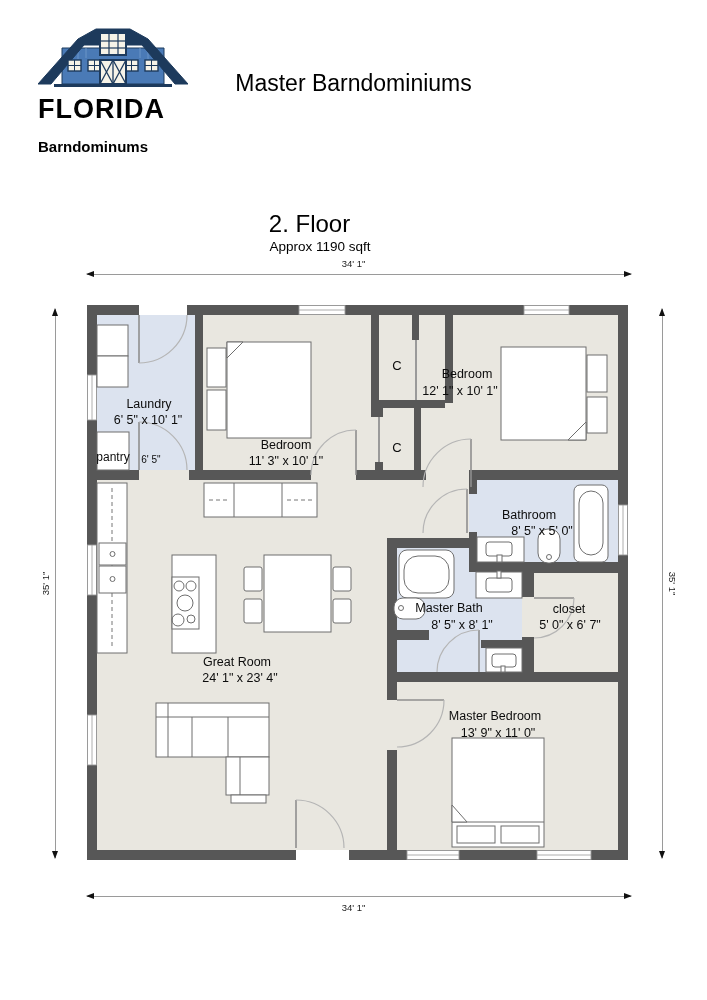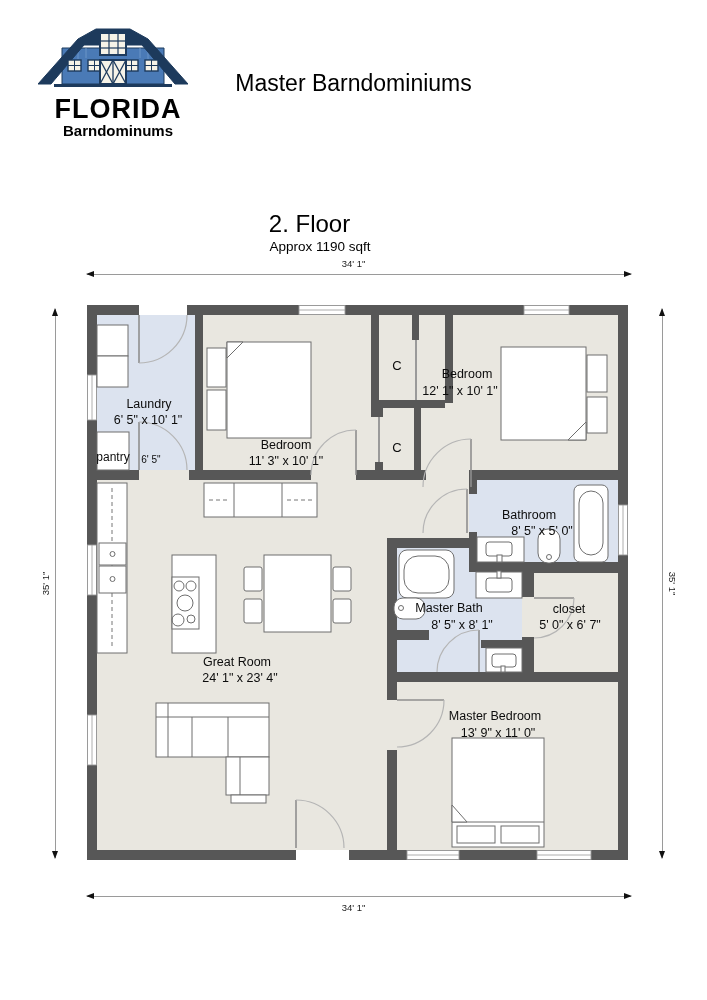--- a/index.html
+++ b/index.html
@@ -1,22 +1,22 @@
 <!DOCTYPE html>
 <html><head>
 <meta charset="utf-8">
 <style>
   html,body{margin:0;padding:0;background:#fff;}
   .page{position:relative;width:707px;height:1000px;background:#ffffff;overflow:hidden;
         font-family:"Liberation Sans","DejaVu Sans",sans-serif;color:#111;}
   .abs{position:absolute;}
   
-  .logo{left:38px;top:26px;width:160px;text-align:center;}
+  .logo{left:38px;top:26px;width:160px;text-align:left;}
   .logo-brand{font-weight:bold;font-size:27px;letter-spacing:1px;color:#000;line-height:1;margin-top:-2px;}
-  .logo-sub{font-weight:bold;font-size:15px;color:#000;line-height:1.1;}
+  .logo-sub{font-weight:bold;font-size:15px;color:#000;line-height:1.1;margin-top:16px;}
   .main-title{left:0;top:70px;width:707px;text-align:center;font-size:23px;color:#000;}
   .size-title{left:0;top:132px;width:707px;text-align:center;font-size:22px;color:#000;}
   .floor-title{left:0;top:210px;width:619px;text-align:center;font-size:24px;color:#000;}
   .area-title{left:0;top:239px;width:640px;text-align:center;font-size:13.5px;color:#000;}
   
   .dim-line-h{height:0;border-top:1px solid #9a9a9a;}
   .dim-line-h:before,.dim-line-h:after{content:"";position:absolute;top:-4px;width:0;height:0;
       border-top:3.5px solid transparent;border-bottom:3.5px solid transparent;}
   .dim-line-h:before{left:-1px;border-right:8px solid #111;}
   .dim-line-h:after{right:-1px;border-left:8px solid #111;}

